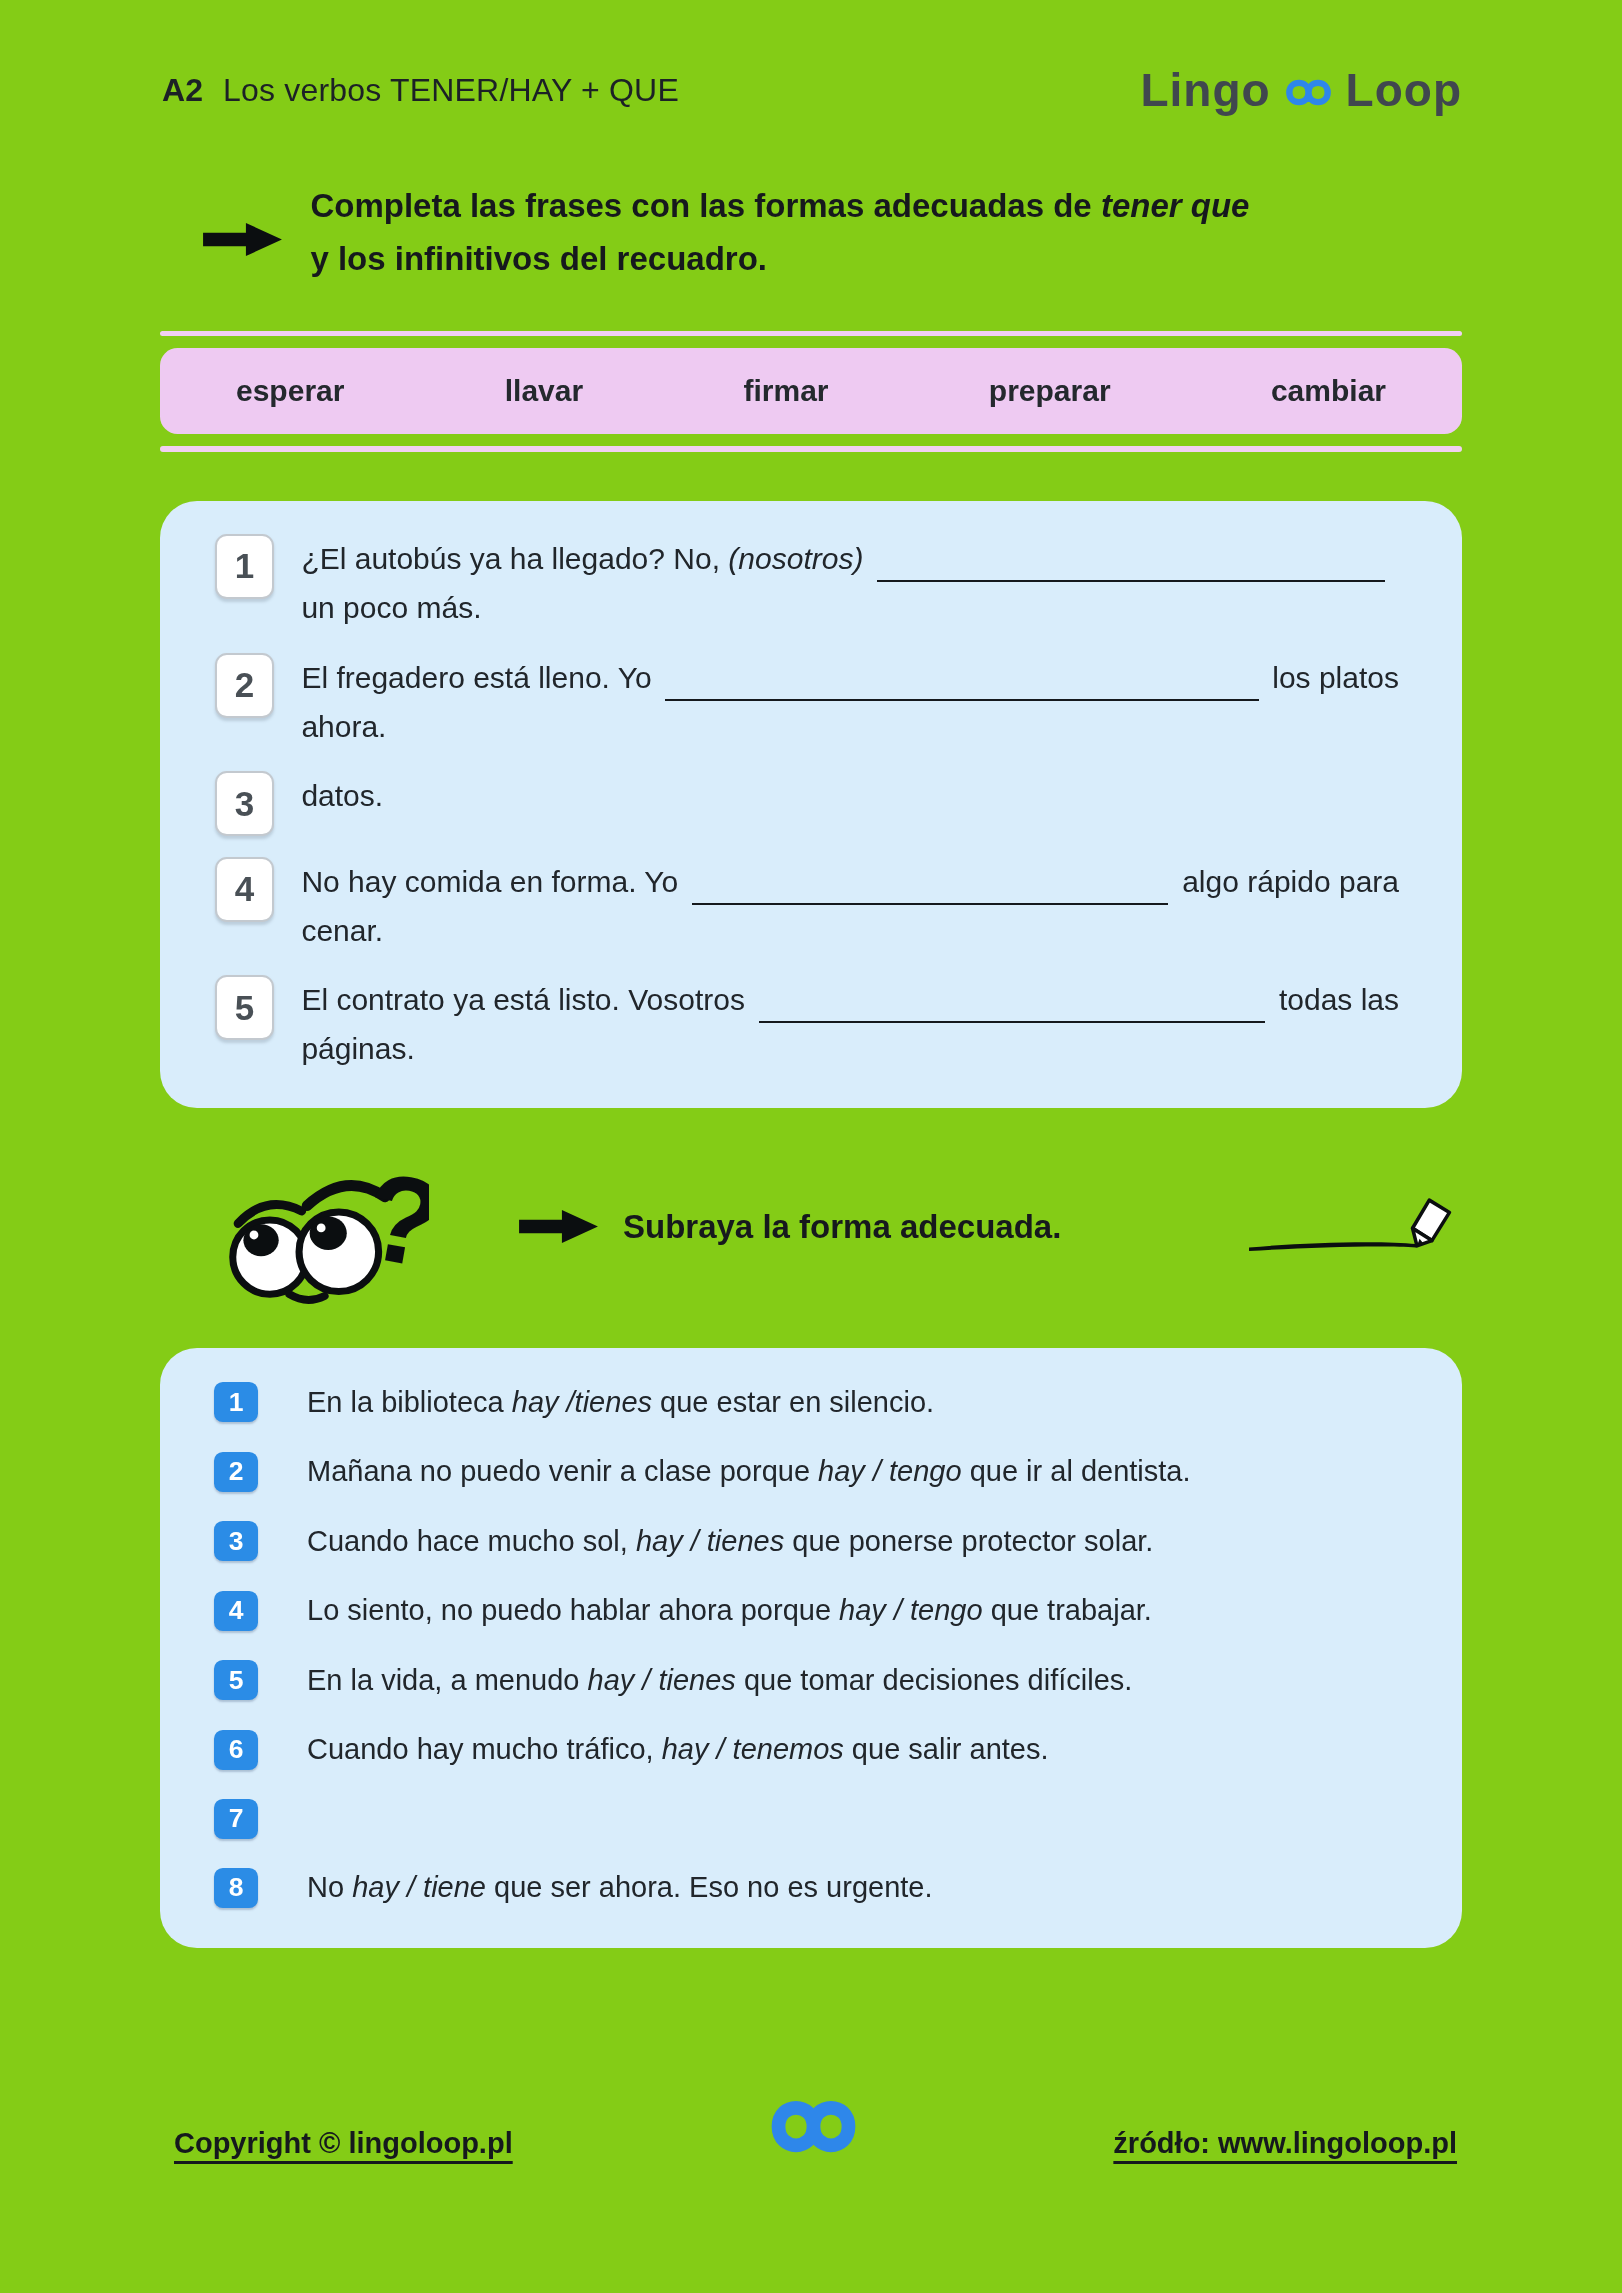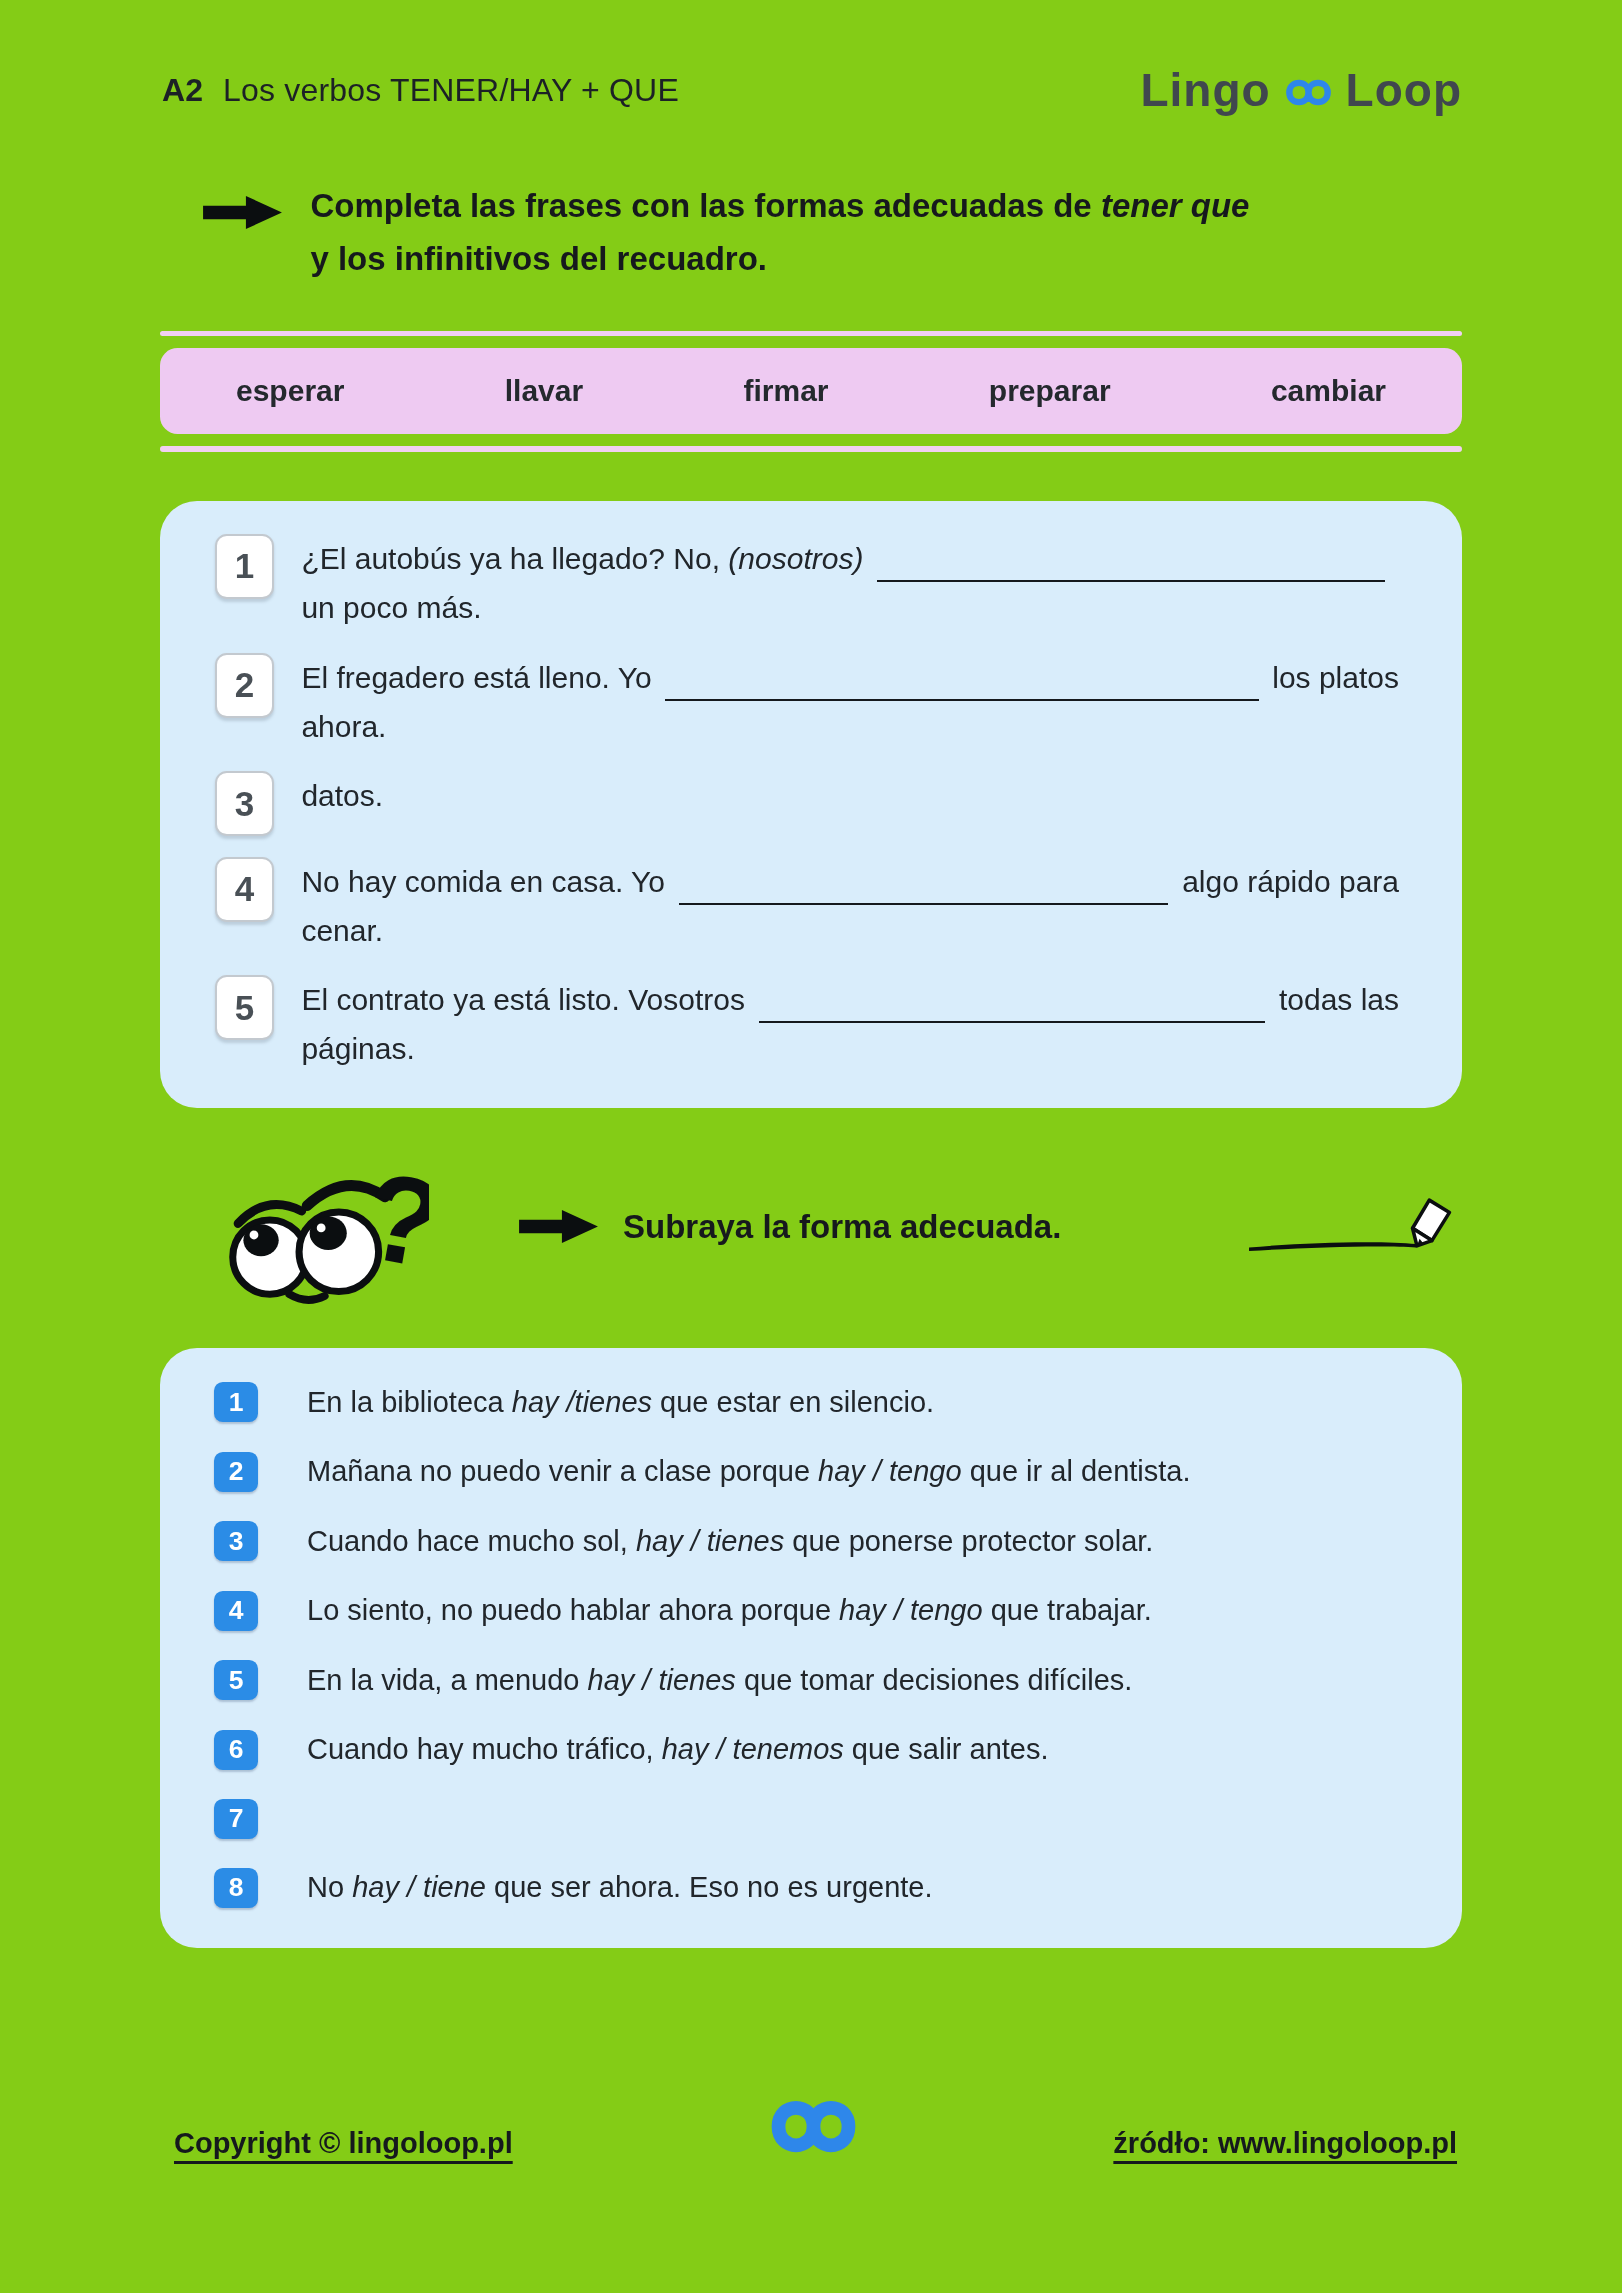--- a/index.html
+++ b/index.html
@@ -7,21 +7,21 @@
     width:1622px;height:2294px;background:#84cc16;overflow:hidden;position:relative;
     font-family:"Liberation Sans","DejaVu Sans",sans-serif;color:#21262b;
   }
   
   .header{display:flex;justify-content:space-between;align-items:center;margin:63px 160px 0 162px;}
   .doc-title{font-size:32px;color:#1c2126;letter-spacing:0.2px;}
   .doc-title .level{font-weight:700;margin-right:19.6px;}
   .logo{display:flex;align-items:center;font-size:46px;font-weight:700;color:#40474e;letter-spacing:1px;}
   .logo svg{margin:5.9px 2px 0 2px;}
   
-  .instr{display:flex;align-items:flex-start;margin:63px 162px 0 203px;}
+  .instr{display:flex;align-items:center;margin:63px 162px 0 203px;}
   .instr .arrow{flex:none;margin-top:13.7px;}
   .instr-text{margin-left:27.4px;font-size:33px;font-weight:700;color:#16191d;line-height:1.6;}
   .it{font-style:italic;}
   .tx,.it{white-space:pre-wrap;}
   
   .bank-wrap{margin:45px 160px 0 160px;}
   .rule{height:5.9px;border-radius:2.9px;background:#f1d0f2;}
   .word-bank{
     margin:11.8px 0;height:86px;border-radius:17.6px;background:#eecaf2;
     display:flex;align-items:center;justify-content:space-between;padding:0 76px;text-align:right;
@@ -140,21 +140,21 @@
     <div class="badge1">3</div>
     <div class="ex1-text">
       <div class="line2 tx">datos.</div>
     </div>
   </div>
 
   <div class="ex1-item">
     <div class="badge1">4</div>
     <div class="ex1-text">
       <div class="line1">
-            <span class="tx">No hay comida en casa. Yo</span>
+            <span class="tx">No hay comida en forma. Yo</span>
             <span class="blank"></span>
             <span class="tx">algo rápido para</span>
           </div>
       <div class="line2 tx">cenar.</div>
     </div>
   </div>
 
   <div class="ex1-item">
     <div class="badge1">5</div>
     <div class="ex1-text">

